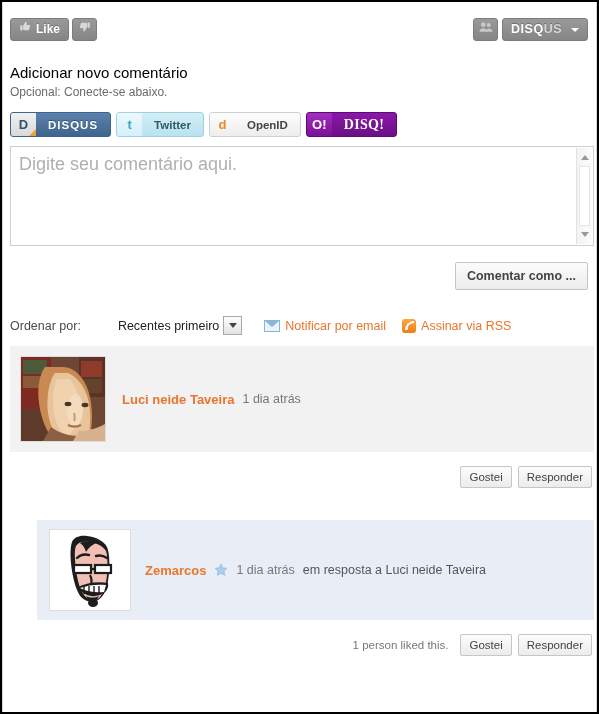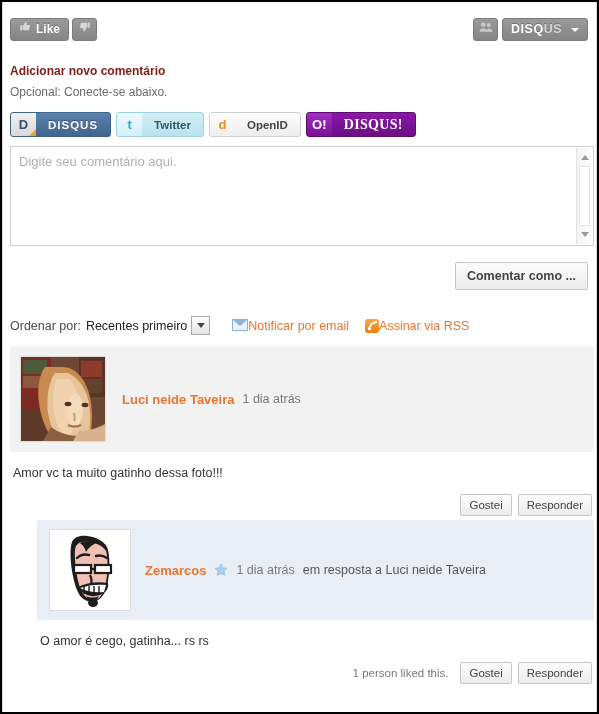--- a/index.html
+++ b/index.html
@@ -24,21 +24,21 @@
   .btn-grey.sq{width:25px;padding:0;justify-content:center;}
   .thumb{display:block;}
 
   .disqusgroup{position:absolute;right:8px;top:16px;display:flex;gap:4px;}
   .dq-brand{font-size:12.5px;font-weight:bold;letter-spacing:.5px;}
   .dq-brand .dim{color:#d5d5d5;font-weight:bold;}
   .caret-d{width:0;height:0;border-left:4px solid transparent;border-right:4px solid transparent;
            border-top:4px solid #fff;margin-left:5px;}
 
   
-  .h-add{position:absolute;left:7px;top:62px;font-size:12px;font-weight:bold;color:#7f1d1d;}
+  .h-add{position:absolute;left:7px;top:62px;font-size:15px;font-weight:normal;color:#000000;}
   .sub-add{position:absolute;left:7px;top:83px;font-size:12px;color:#6b6b6b;}
 
   .providers{position:absolute;left:7px;top:110px;display:flex;gap:5px;}
   .prov{height:25px;border-radius:3px;display:flex;align-items:center;overflow:hidden;
         box-sizing:border-box;cursor:pointer;font-size:11.5px;font-weight:bold;}
   .prov .ic{width:25px;height:100%;display:flex;align-items:center;justify-content:center;
             font-weight:bold;font-size:13px;flex:0 0 auto;}
   .prov .lb{padding:0 12px;height:100%;display:flex;align-items:center;}
 
   .prov.disqus{border:1px solid #3d628b;background:linear-gradient(#5b82ad,#3f648d);color:#fff;}
@@ -52,47 +52,47 @@
   .prov.openid{border:1px solid #cfcfcf;background:linear-gradient(#fdfdfd,#ededed);color:#444;}
   .prov.openid .ic{background:linear-gradient(#fdfdfd,#eee);color:#e88c20;}
 
   .prov.yahoo{border:1px solid #5d0a75;background:linear-gradient(#8a18a8,#6b0f84);color:#fff;}
   .prov.yahoo .ic{background:linear-gradient(#a32ec0,#7a1196);color:#fff;border-radius:2px;}
   .prov.yahoo .lb{font-family:"Liberation Serif",serif;font-size:14px;letter-spacing:.3px;}
 
   
   .ta-wrap{position:absolute;left:7px;top:144px;width:584px;height:100px;
            border:1px solid #cfcfcf;background:#fff;box-sizing:border-box;}
-  .ta-ph{position:absolute;left:8px;top:7px;font-size:13px;color:#b0b0b0;}
+  .ta-ph{position:absolute;left:8px;top:7px;font-size:18px;color:#b0b0b0;}
   .scroll{position:absolute;right:1px;top:1px;width:15px;bottom:1px;
           background:linear-gradient(90deg,#f3f3f3,#fbfbfb);border-left:1px solid #e2e2e2;}
   .sb-arrow{position:absolute;left:0;right:0;height:15px;display:flex;align-items:center;justify-content:center;}
   .sb-arrow.up{top:2px;}
   .sb-arrow.dn{bottom:2px;}
   .tri-u{width:0;height:0;border-left:4px solid transparent;border-right:4px solid transparent;border-bottom:5px solid #9a9a9a;}
   .tri-d{width:0;height:0;border-left:4px solid transparent;border-right:4px solid transparent;border-top:5px solid #9a9a9a;}
   .sb-track{position:absolute;left:2px;right:2px;top:18px;bottom:18px;background:#fff;border:1px solid #e6e6e6;}
 
   .btn-plain{
     background:linear-gradient(#fcfcfc,#ececec);border:1px solid #c6c6c6;border-radius:2px;
     font-size:12.5px;color:#444;cursor:pointer;font-family:"Liberation Sans",sans-serif;
   }
   .comentar{position:absolute;right:8px;top:260px;height:28px;padding:0 11px;font-weight:bold;}
 
   
   .h-show{position:absolute;left:7px;top:294px;font-size:14px;font-weight:bold;color:#4b4b4b;}
   .sortrow{position:absolute;left:7px;top:314px;display:flex;align-items:center;font-size:12.5px;color:#4b4b4b;}
   .sortrow .lbl{color:#4b4b4b;}
   .select{display:inline-flex;align-items:center;margin-left:5px;}
-  .select .val{font-size:12.5px;color:#222;}
+  .select .val{font-size:12.5px;color:#222;margin-left:32px;}
   .select .arrowbox{width:17px;height:17px;margin-left:4px;border:1px solid #a9a9a9;
         background:linear-gradient(#fdfdfd,#e4e4e4);display:flex;align-items:center;justify-content:center;cursor:pointer;}
   .tri-sm{width:0;height:0;border-left:4px solid transparent;border-right:4px solid transparent;border-top:5px solid #444;}
 
-  .lnk{display:flex;align-items:flex-start;color:#e8772e;font-size:12.5px;cursor:pointer;}
+  .lnk{display:flex;align-items:center;gap:5px;color:#e8772e;font-size:12.5px;cursor:pointer;}
   .ml-22{margin-left:22px;}
   .ml-16{margin-left:16px;}
 
   .ico-mail{width:14px;height:10px;border:1px solid #8ab4d8;background:#eaf3fb;position:relative;display:block;}
   .ico-mail:after{content:"";position:absolute;left:0;top:0;width:0;height:0;
       border-left:7px solid transparent;border-right:7px solid transparent;border-top:6px solid #8ab4d8;}
   .ico-rss{width:14px;height:14px;background:linear-gradient(#fba747,#ef7f12);border-radius:3px;position:relative;display:block;}
   .ico-rss:before{content:"";position:absolute;left:2.5px;bottom:2.5px;width:3px;height:3px;background:#fff;border-radius:50%;}
   .ico-rss:after{content:"";position:absolute;left:3px;bottom:3px;width:7px;height:7px;
       border:2px solid #fff;border-right:0;border-bottom:0;border-top-left-radius:9px;}
@@ -181,21 +181,21 @@
     <div class="prov twitter">
       <span class="ic">t</span>
       <span class="lb">Twitter</span>
     </div>
     <div class="prov openid">
       <span class="ic">d</span>
       <span class="lb">OpenID</span>
     </div>
     <div class="prov yahoo">
       <span class="ic">O!</span>
-      <span class="lb">DISQUS!</span>
+      <span class="lb">DISQ!</span>
     </div>
   </div>
 
   <div class="ta-wrap">
     <div class="ta-ph">Digite seu comentário aqui.</div>
     <div class="scroll">
       <div class="sb-track"></div>
       <div class="sb-arrow up">
             <span class="tri-u"></span>
           </div>
@@ -247,21 +247,20 @@
           <path d="M47 68c4 2 9 2 13 0" stroke="#a8674f" stroke-width="2" fill="none"></path>
           <path d="M30 70c8 6 18 9 28 9 9 0 18-2 26-6v11H22z" fill="#8d5f43"></path>
           <path d="M58 74c10 0 19-3 26-7v17H52z" fill="#d8b28c"></path>
         </svg>
       </div>
       <div class="meta">
         <span class="author">Luci neide Taveira</span>
         <span class="time">1 dia atrás</span>
       </div>
     </div>
-    <div class="cbody">Amor vc ta muito gatinho dessa foto!!!</div>
     <div class="cactions">
       <button class="btn-plain act">Gostei</button>
       <button class="btn-plain act">Responder</button>
     </div>
   </div>
 
   <div class="comment reply-wrap">
     <div class="chead blue">
       <div class="avatar sm">
         <svg width="80" height="80" viewBox="0 0 80 80">
@@ -286,21 +285,20 @@
         <span class="author">Zemarcos</span>
         <span class="star">
           <svg width="14" height="14" viewBox="0 0 14 14">
                 <path d="M7 1l1.8 3.8 4.2.5-3.1 2.9.9 4.1L7 10.4 3.2 12.3l.9-4.1L1 5.3l4.2-.5z" fill="#a9cdec" stroke="#8fb9df" stroke-width=".7"></path>
               </svg>
         </span>
         <span class="time">1 dia atrás</span>
         <span class="reto">em resposta a Luci neide Taveira</span>
       </div>
     </div>
-    <div class="cbody">O amor é cego, gatinha... rs rs</div>
     <div class="cactions">
       <span class="liked">1 person liked this.</span>
       <button class="btn-plain act">Gostei</button>
       <button class="btn-plain act">Responder</button>
     </div>
   </div>
 
  </div>
 </div>
 

